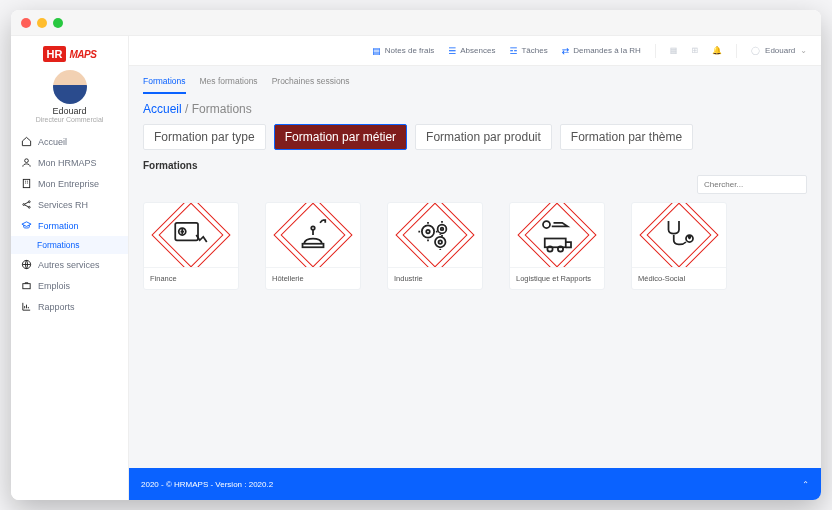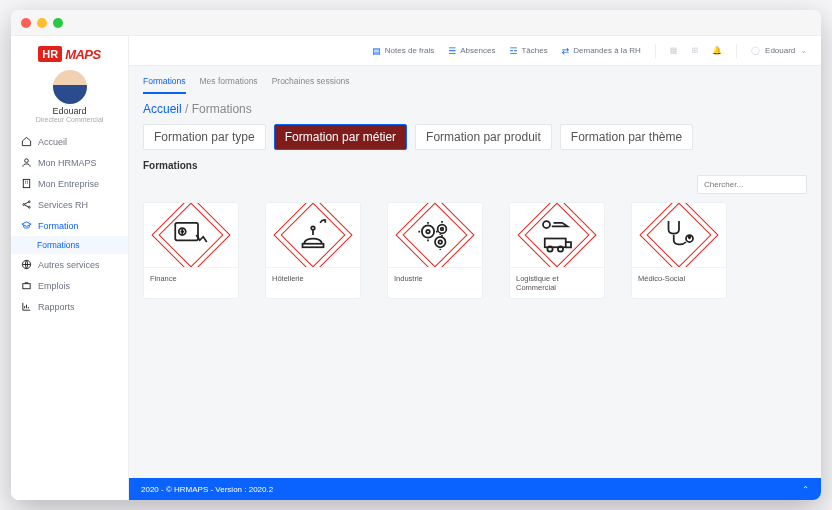--- a/index.html
+++ b/index.html
@@ -5,21 +5,21 @@
   * { box-sizing: border-box; margin: 0; padding: 0; }
   body { font-family: -apple-system, Helvetica, Arial, sans-serif; background: #f5f5f7; width: 832px; height: 510px; overflow: hidden; }
   .window { width: 810px; height: 490px; margin: 10px auto; background: #fff; border-radius: 8px; box-shadow: 0 10px 30px rgba(0,0,0,0.25); display: flex; flex-direction: column; overflow: hidden; }
   .titlebar { height: 26px; background: #f6f6f6; display: flex; align-items: center; padding-left: 10px; gap: 6px; border-bottom: 1px solid #eee; }
   .dot { width: 10px; height: 10px; border-radius: 50%; }
   .dot.r { background: #ff5f57; } .dot.y { background: #ffbd2e; } .dot.g { background: #28c840; }
   .body { flex: 1; display: flex; min-height: 0; }
   .sidebar { width: 118px; background: #fff; border-right: 1px solid #eee; display: flex; flex-direction: column; align-items: stretch; font-size: 9px; color: #6b7280; }
   .logo { display: flex; align-items: center; justify-content: center; gap: 3px; padding: 10px 16px 6px; }
   .logo-box { background: #e32119; color: #fff; font-weight: 700; font-size: 11px; padding: 2px 4px; border-radius: 2px; }
-  .logo-text { color: #e32119; font-weight: 700; font-style: italic; font-size: 13px; letter-spacing: -0.5px; }
+  .logo-text { color: #e32119; font-weight: 700; font-style: italic; font-size: 10px; letter-spacing: -0.5px; }
   .avatar { width: 34px; height: 34px; border-radius: 50%; background: linear-gradient(#f2d1b3 45%, #2a4b8d 45%); margin: 2px auto 2px; position: relative; }
   .avatar::before{ content:""; position:absolute; top:3px; left:11px; width:12px; height:12px; border-radius:50%; background:#f2d1b3; }
   .uname { text-align: center; font-size: 9px; color: #333; }
   .urole { text-align: center; font-size: 7px; color: #aaa; margin-bottom: 8px; }
   .nav { display: flex; flex-direction: column; }
   .nav-item { display: flex; align-items: center; gap: 6px; padding: 5px 10px; cursor: pointer; }
   .nav-item.active { color: #0a62ff; }
   .nav-sub { padding: 4px 10px 4px 26px; color: #0a62ff; font-size: 8.5px; cursor: pointer; background: #f3f7ff; }
   .nav-icon { width: 11px; height: 11px; display: inline-flex; }
   .content { flex: 1; display: flex; flex-direction: column; background: #f5f6f8; min-width: 0; }
@@ -40,21 +40,21 @@
   .section-h { font-size: 10px; font-weight: 600; color: #333; margin-bottom: 4px; }
   .search-row { display: flex; justify-content: flex-end; margin-bottom: 8px; }
   .search { font-size: 8px; padding: 4px 6px; border: 1px solid #e3e6ea; border-radius: 2px; width: 110px; background: #fff; }
   .cards { display: flex; gap: 26px; }
   .card { width: 96px; background: #fff; border: 1px solid #edf0f3; border-radius: 3px; cursor: pointer; }
   .card-img { height: 64px; display: flex; align-items: center; justify-content: center; position: relative; overflow: hidden; }
   .diamond { position: absolute; width: 56px; height: 56px; border: 1.5px solid #e32119; transform: rotate(45deg); }
   .diamond.d2 { width: 46px; height: 46px; }
   .card-ico { position: relative; z-index: 2; width: 42px; height: 42px; }
   .card-lbl { font-size: 7.5px; color: #555; padding: 6px; border-top: 1px solid #f1f3f5; }
-  .footer { height: 22px; background: #0a62ff; color: #fff; font-size: 8px; display: flex; align-items: center; padding: 0 12px; justify-content: space-between; }
+  .footer { height: 16px; background: #0a62ff; color: #fff; font-size: 8px; display: flex; align-items: center; padding: 16px 12px; justify-content: space-between; }
   svg { stroke: #222; fill: none; stroke-width: 2; }
 </style>
 </head>
 <body>
 
 <div class="window">
   <div class="titlebar">
     <div class="dot r"></div>
     <div class="dot y"></div>
     <div class="dot g"></div>
@@ -250,21 +250,21 @@
                 <div class="diamond d2"></div>
               <svg class="card-ico" viewBox="0 0 48 48">
                   <circle cx="12" cy="12" r="4"></circle>
                   <path d="M20 10h10l6 4h-18"></path>
                   <rect x="10" y="28" width="24" height="10"></rect>
                   <circle cx="16" cy="40" r="3"></circle>
                   <circle cx="28" cy="40" r="3"></circle>
                   <path d="M34 32h6v6h-6"></path>
                 </svg>
             </div>
-            <div class="card-lbl">Logistique et Commercial</div>
+            <div class="card-lbl">Logistique et Rapports</div>
           </div>
           <div class="card">
             <div class="card-img">
                 <div class="diamond"></div>
                 <div class="diamond d2"></div>
               <svg class="card-ico" viewBox="0 0 48 48">
                   <path d="M12 8v10c0 6 12 6 12 0V8"></path>
                   <path d="M18 24v6c0 6 10 6 14 2"></path>
                   <circle cx="36" cy="28" r="4"></circle>
                   <path d="M34 26c0-1 1-2 2-2s2 1 2 2c0 2-2 3-2 3s-2-1-2-3z" fill="#222" stroke="none"></path>

